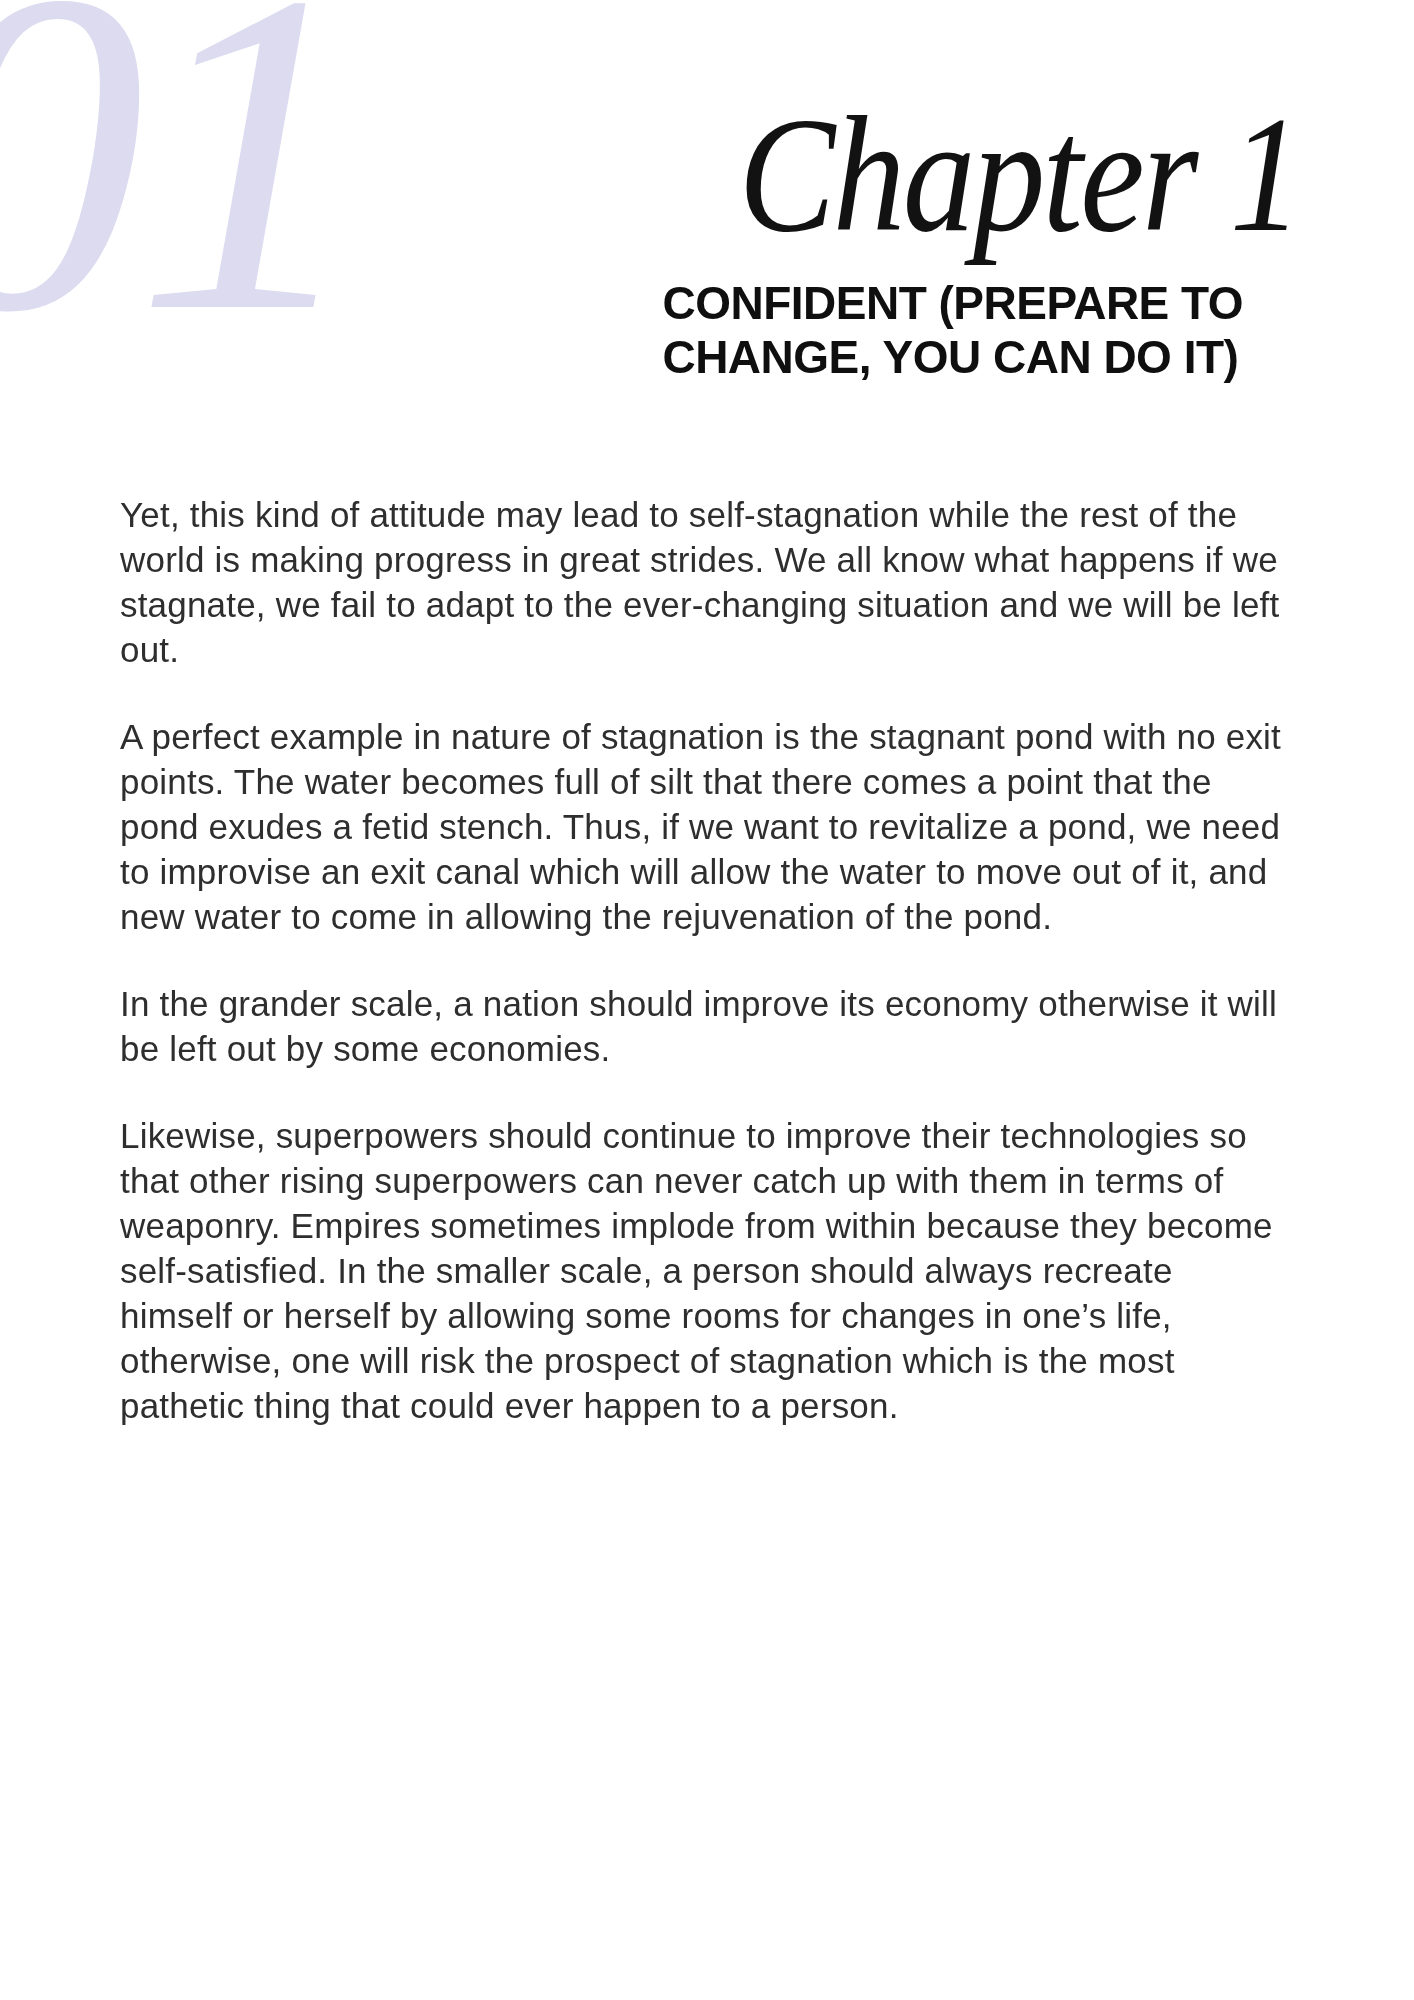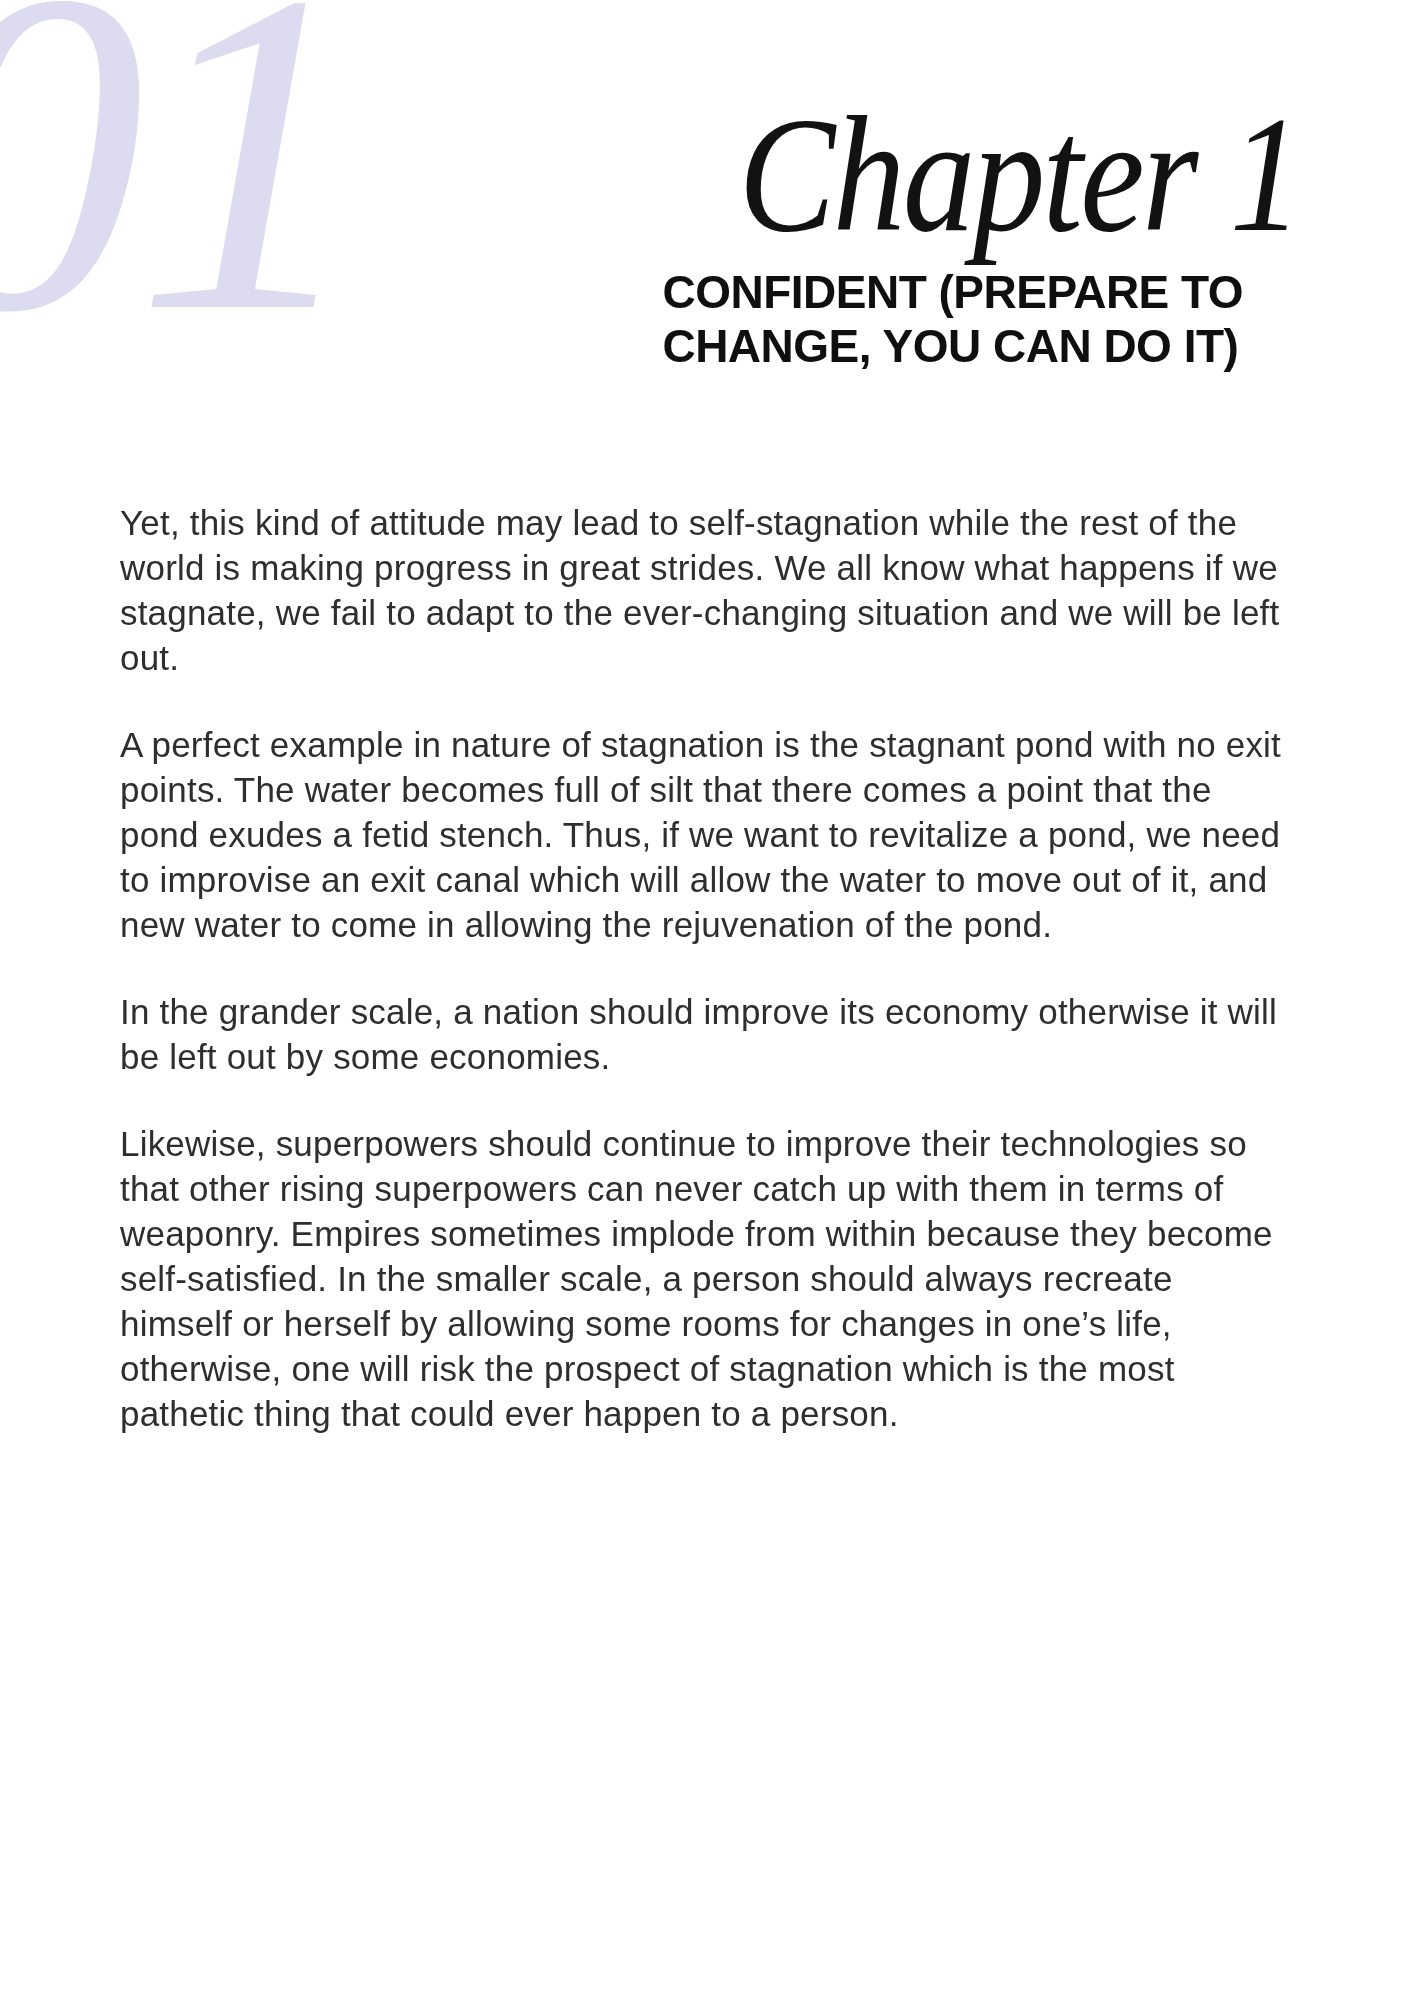--- a/index.html
+++ b/index.html
@@ -46,41 +46,41 @@
     font-size: 165px;
     line-height: 1.05;
     letter-spacing: -3px;
     color: #121212;
     display: inline-block;
     transform: scaleX(0.88);
     transform-origin: 100% 60%;
     white-space: nowrap;
   }
   .chapter-subtitle {
-    margin-top: 5px;
+    margin-top: 16px;
     font-weight: 700;
     font-size: 46px;
     line-height: 1.16;
     letter-spacing: -0.5px;
     color: #0f0f0f;
   }
 
   
   .body-text {
     position: absolute;
     top: 492px;
     left: 120px;
     width: 1165px;
     font-size: 35px;
     line-height: 45px;
     letter-spacing: 0.2px;
     color: #2e2e2e;
   }
   .body-text p {
-    margin: 8px 0 42px 0;
+    margin: 0 0 42px 0;
   }
   .body-text p:last-child {
     margin-bottom: 0;
   }
 
   
   .page-number {
     position: absolute;
     top: 1880px;
     left: 0;

